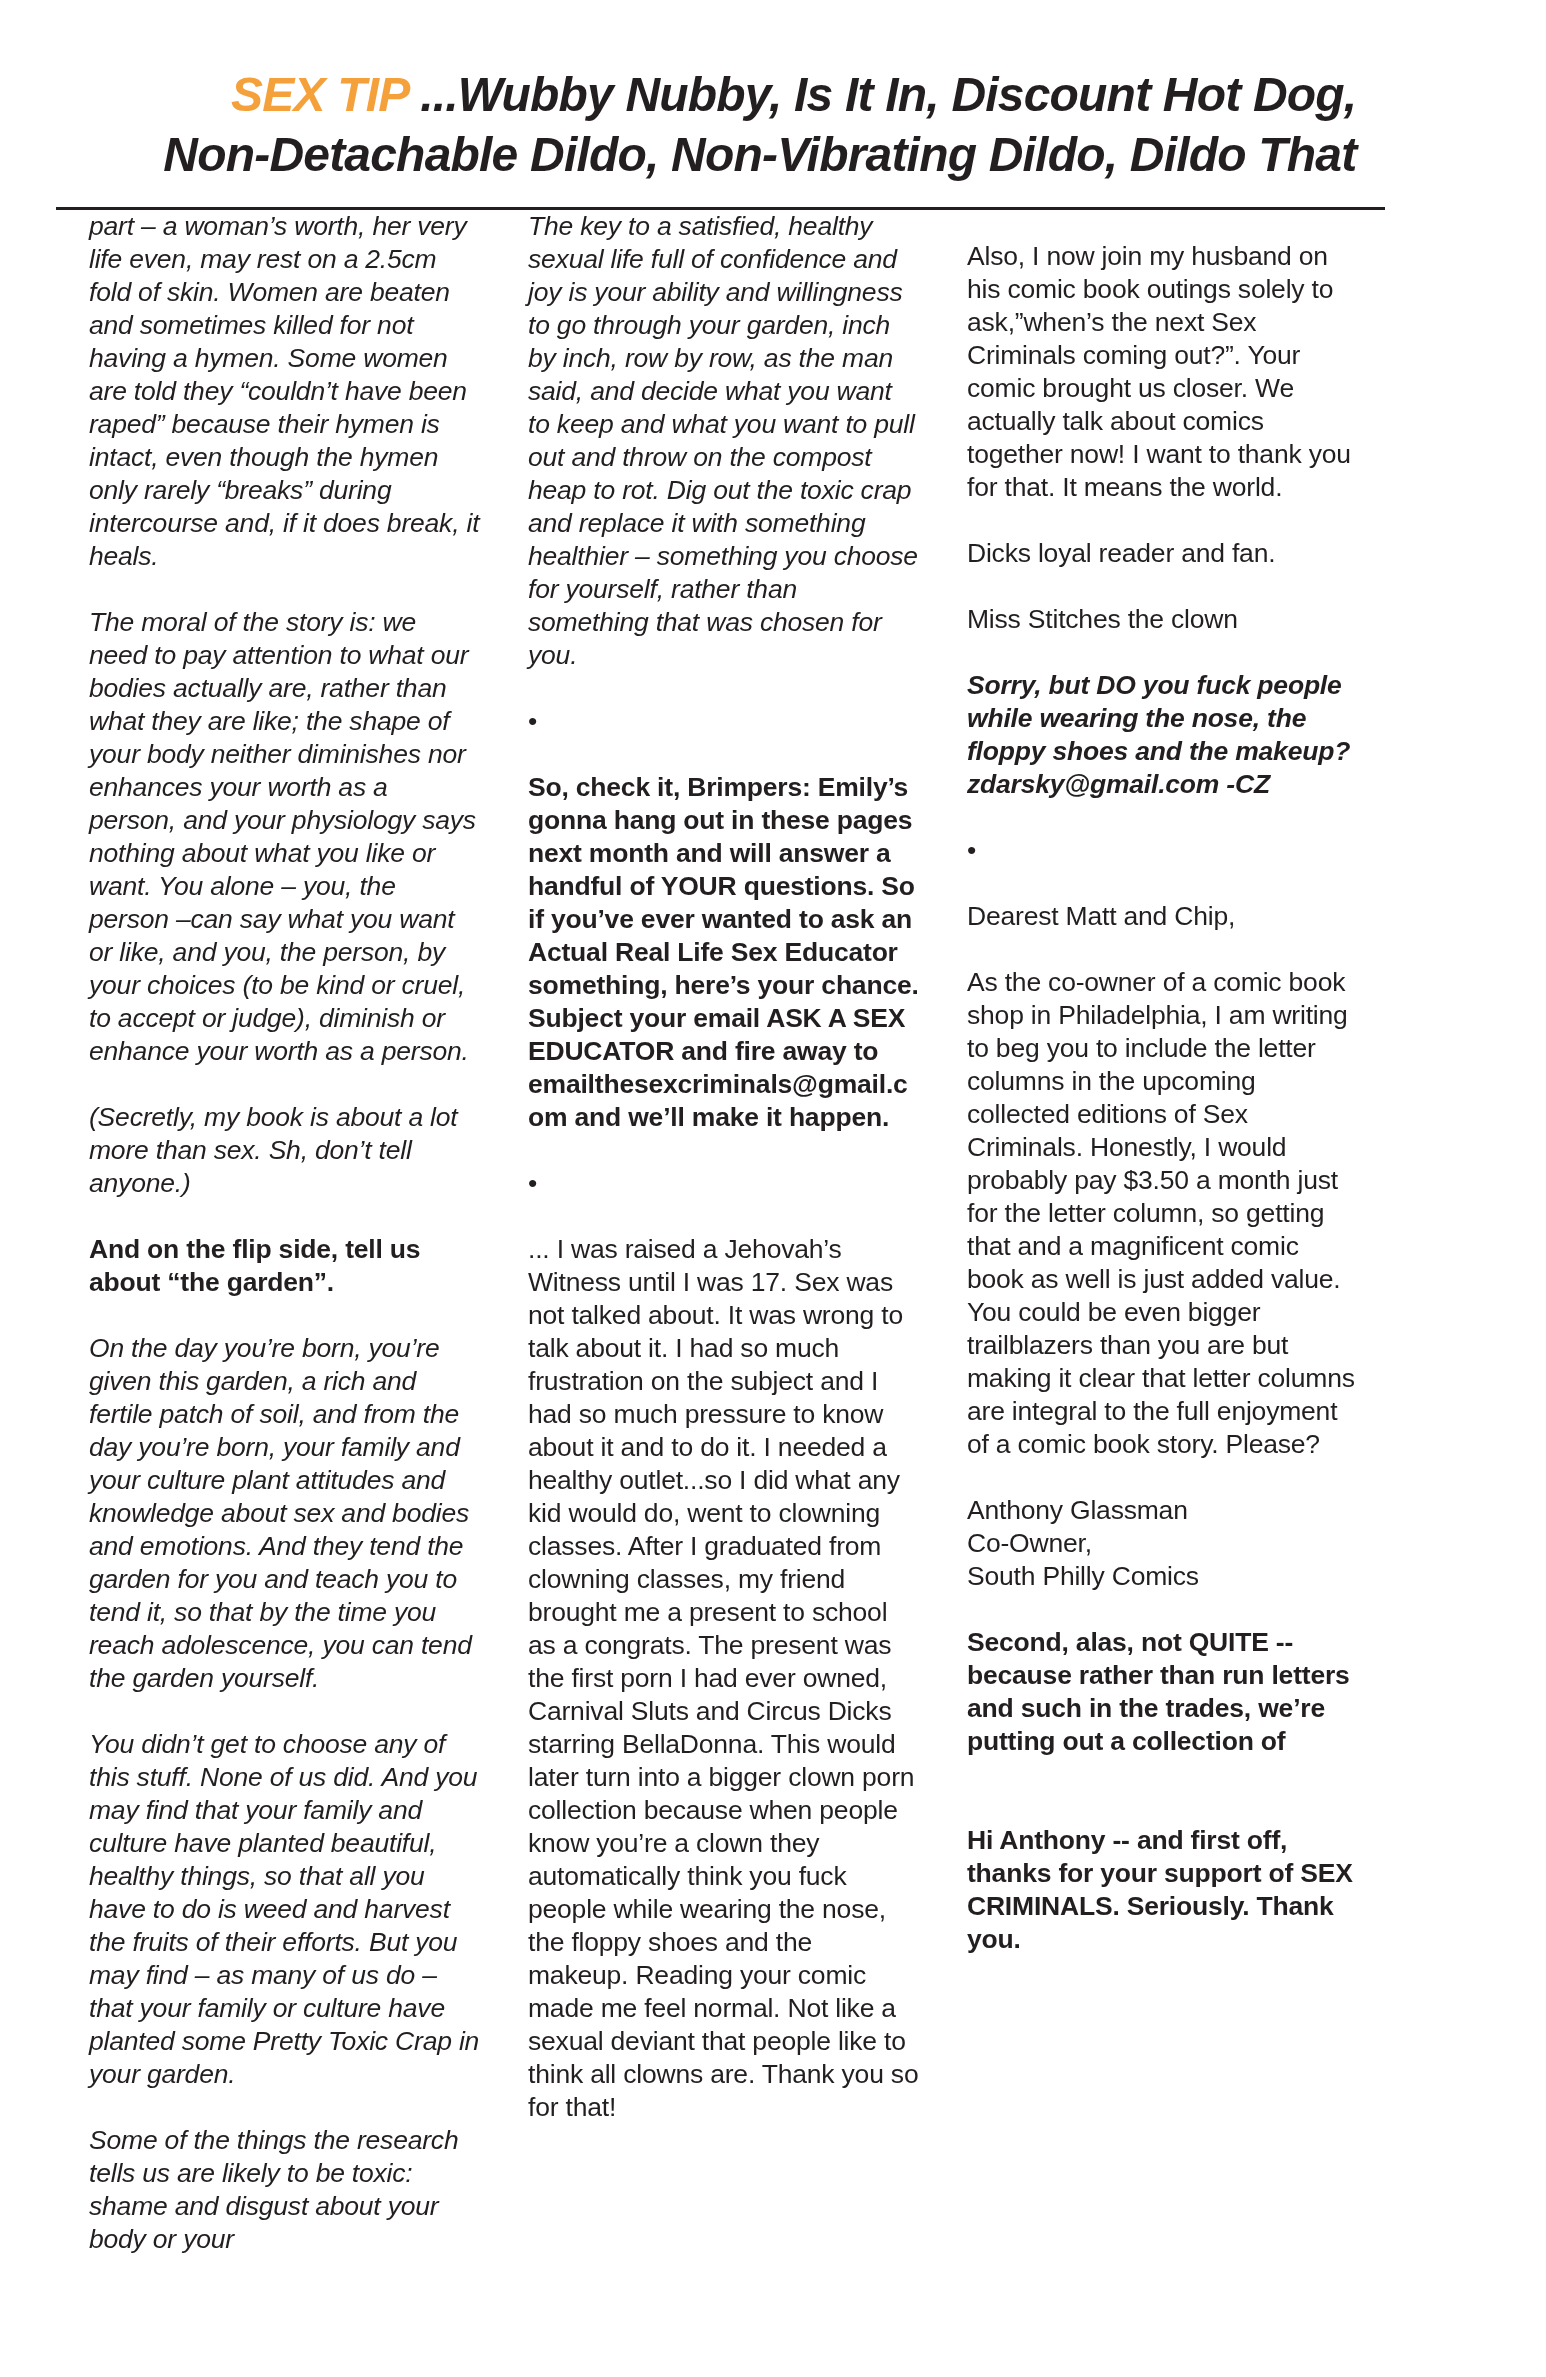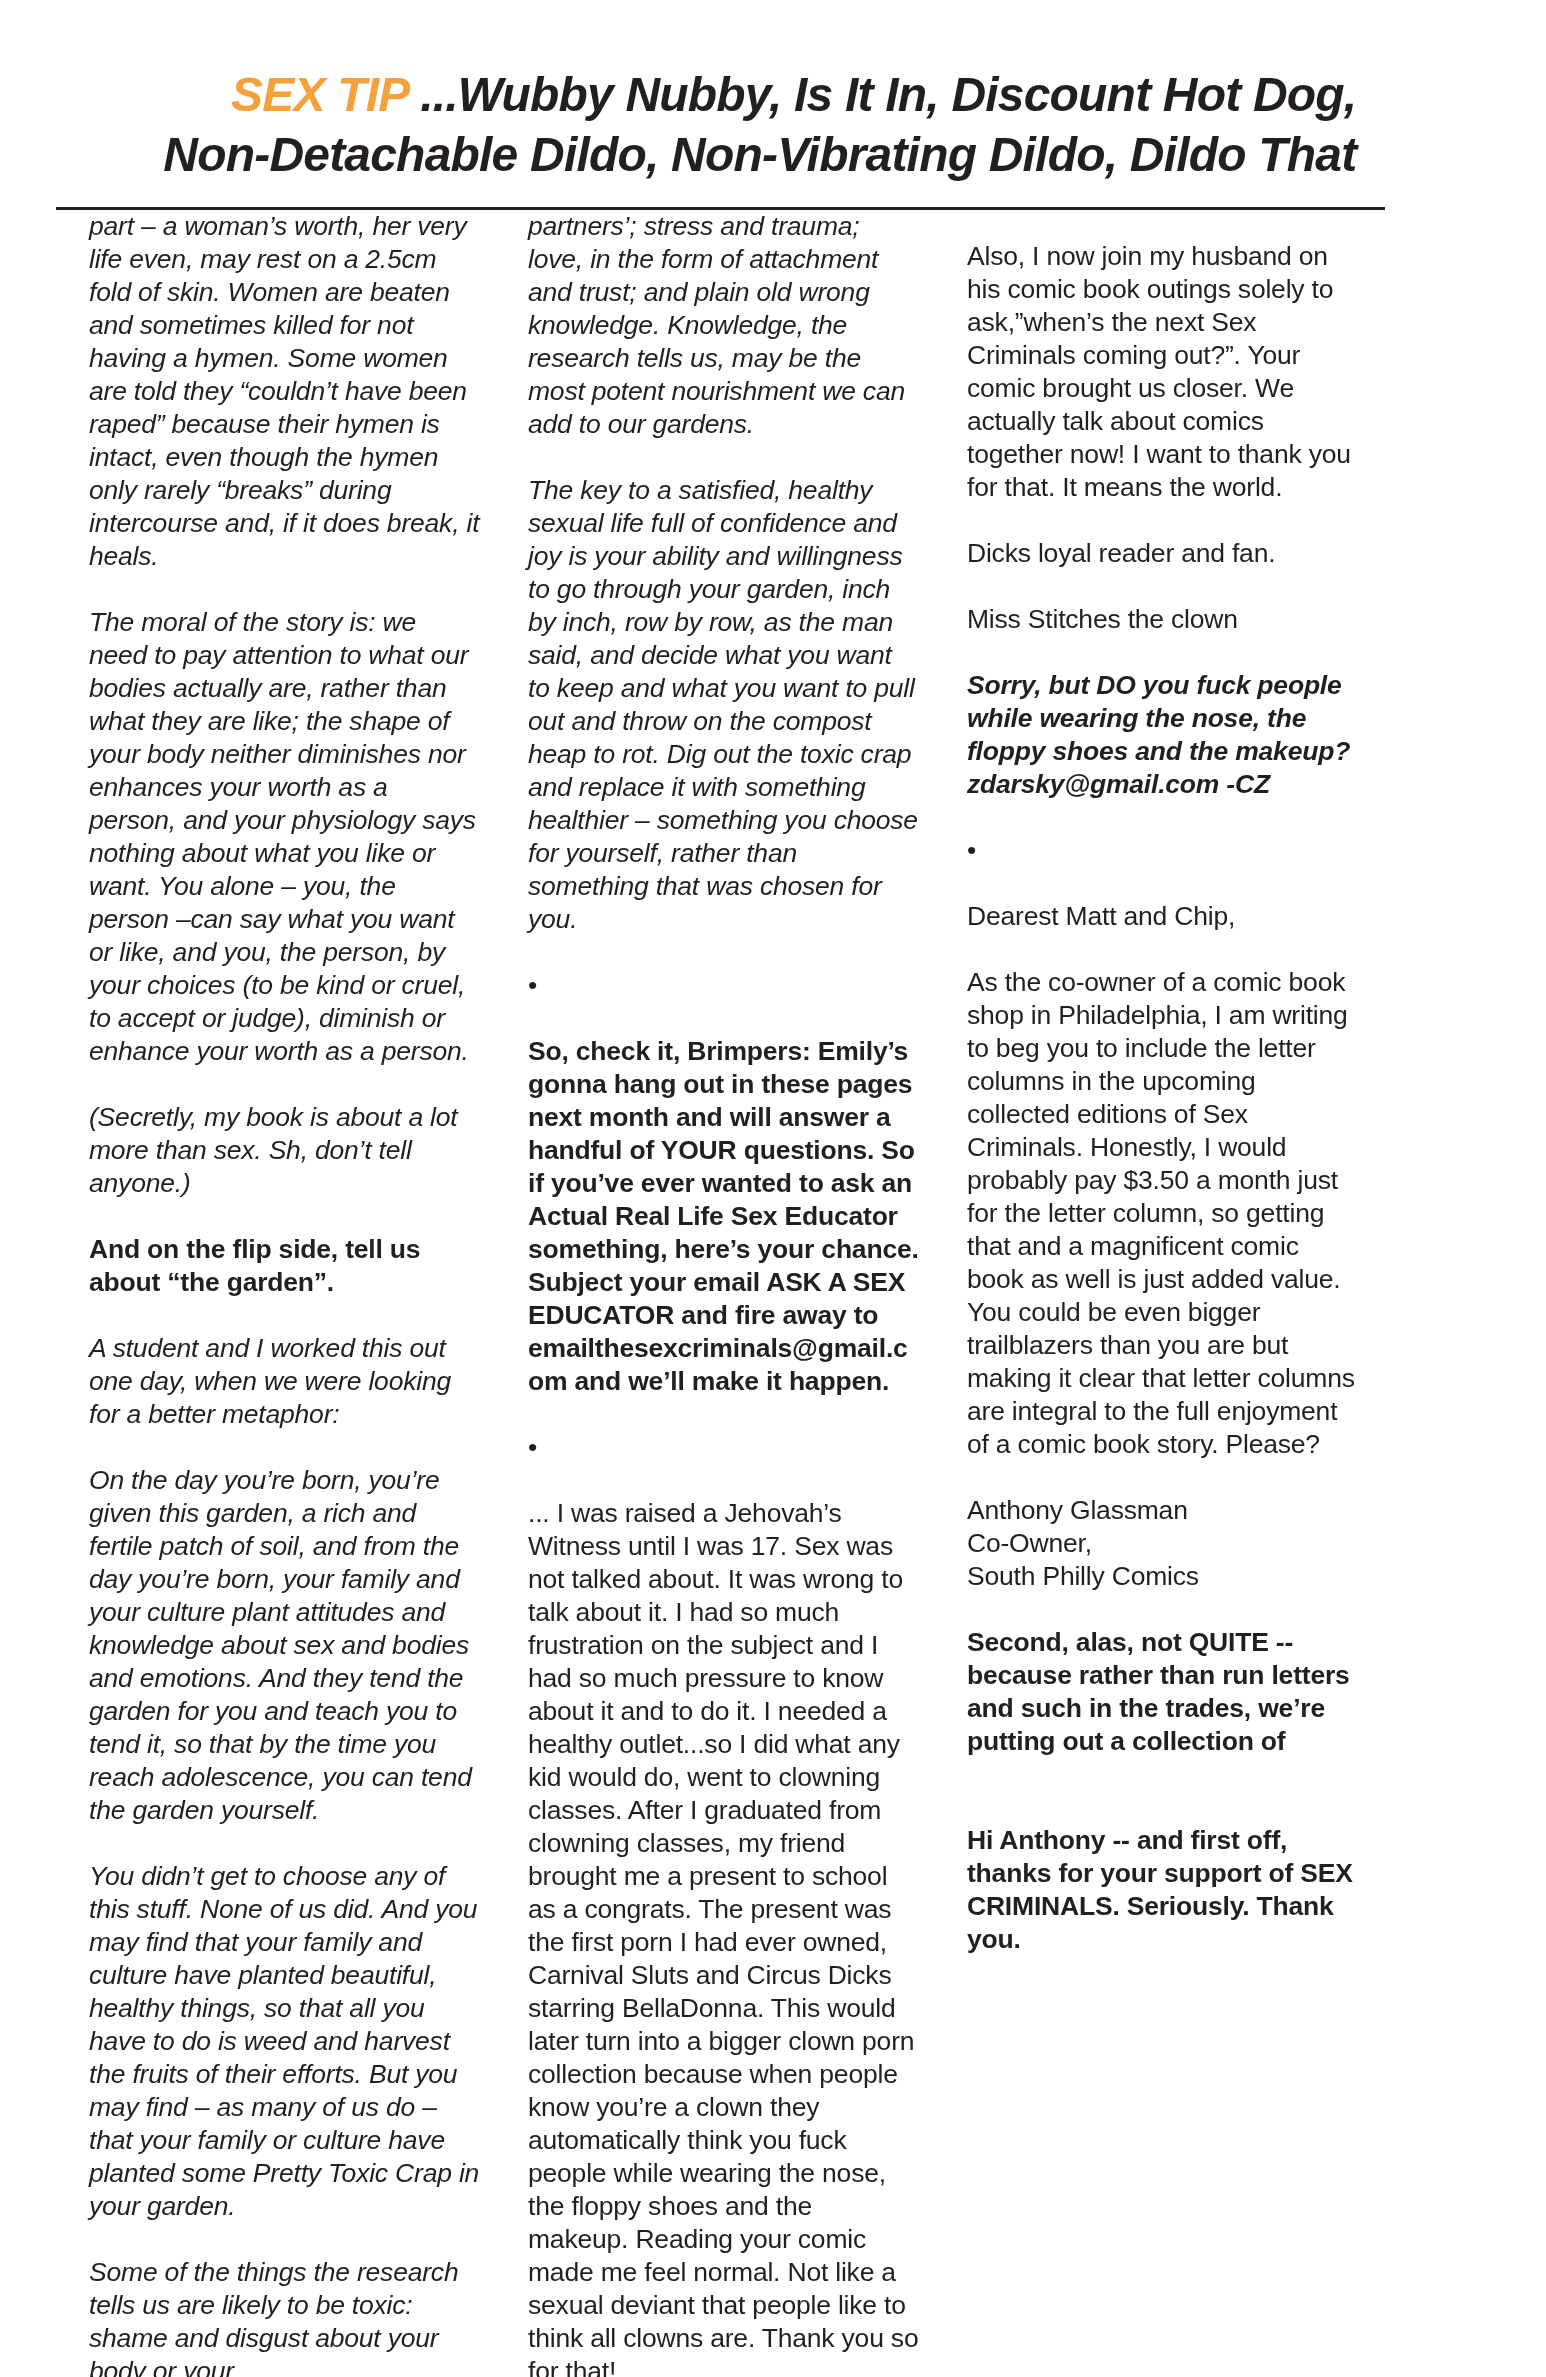--- a/index.html
+++ b/index.html
@@ -60,27 +60,25 @@
     <div><span class="accent" style="color: rgb(245, 161, 59);">SEX TIP</span><span> ...Wubby Nubby, Is It In, Discount Hot Dog,</span></div>
     <div>Non-Detachable Dildo, Non-Vibrating Dildo, Dildo That</div>
   </header>
   <hr class="rule">
   <main class="columns">
     <section class="col">
         <p class="style-italic">part – a woman’s worth, her very life even, may rest on a 2.5cm fold of skin. Women are beaten and sometimes killed for not having a hymen. Some women are told they “couldn’t have been raped” because their hymen is intact, even though the hymen only rarely “breaks” during intercourse and, if it does break, it heals.</p>
         <p class="style-italic">The moral of the story is: we need to pay attention to what our bodies actually are, rather than what they are like; the shape of your body neither diminishes nor enhances your worth as a person, and your physiology says nothing about what you like or want. You alone – you, the person –can say what you want or like, and you, the person, by your choices (to be kind or cruel, to accept or judge), diminish or enhance your worth as a person.</p>
         <p class="style-italic">(Secretly, my book is about a lot more than sex. Sh, don’t tell anyone.)</p>
         <p class="style-bold">And on the flip side, tell us about “the garden”.</p>
-        <p class="style-italic">A student and I worked this out one day, when we were looking for a better metaphor:</p>
         <p class="style-italic">On the day you’re born, you’re given this garden, a rich and fertile patch of soil, and from the day you’re born, your family and your culture plant attitudes and knowledge about sex and bodies and emotions. And they tend the garden for you and teach you to tend it, so that by the time you reach adolescence, you can tend the garden yourself.</p>
         <p class="style-italic">You didn’t get to choose any of this stuff. None of us did. And you may find that your family and culture have planted beautiful, healthy things, so that all you have to do is weed and harvest the fruits of their efforts. But you may find – as many of us do – that your family or culture have planted some Pretty Toxic Crap in your garden.</p>
         <p class="style-italic">Some of the things the research tells us are likely to be toxic: shame and disgust about your body or your</p>
       </section>
     <section class="col">
-        <p class="style-italic">partners’; stress and trauma; love, in the form of attachment and trust; and plain old wrong knowledge. Knowledge, the research tells us, may be the most potent nourishment we can add to our gardens.</p>
         <p class="style-italic">The key to a satisfied, healthy sexual life full of confidence and joy is your ability and willingness to go through your garden, inch by inch, row by row, as the man said, and decide what you want to keep and what you want to pull out and throw on the compost heap to rot. Dig out the toxic crap and replace it with something healthier – something you choose for yourself, rather than something that was chosen for you.</p>
         <p class="style-bullet">•</p>
         <p class="style-bold">So, check it, Brimpers: Emily’s gonna hang out in these pages next month and will answer a handful of YOUR questions. So if you’ve ever wanted to ask an Actual Real Life Sex Educator something, here’s your chance. Subject your email ASK A SEX EDUCATOR and fire away to emailthesexcriminals@gmail.com and we’ll make it happen.</p>
         <p class="style-bullet">•</p>
         <p class="style-regular">... I was raised a Jehovah’s Witness until I was 17. Sex was not talked about. It was wrong to talk about it. I had so much frustration on the subject and I had so much pressure to know about it and to do it. I needed a healthy outlet...so I did what any kid would do, went to clowning classes. After I graduated from clowning classes, my friend brought me a present to school as a congrats. The present was the first porn I had ever owned, Carnival Sluts and Circus Dicks starring BellaDonna. This would later turn into a bigger clown porn collection because when people know you’re a clown they automatically think you fuck people while wearing the nose, the floppy shoes and the makeup. Reading your comic made me feel normal. Not like a sexual deviant that people like to think all clowns are. Thank you so for that!</p>
       </section>
     <section class="col col-offset">
         <p class="style-regular">Also, I now join my husband on his comic book outings solely to ask,”when’s the next Sex Criminals coming out?”. Your comic brought us closer. We actually talk about comics together now! I want to thank you for that. It means the world.</p>
         <p class="style-regular">Dicks loyal reader and fan.</p>
         <p class="style-regular">Miss Stitches the clown</p>

